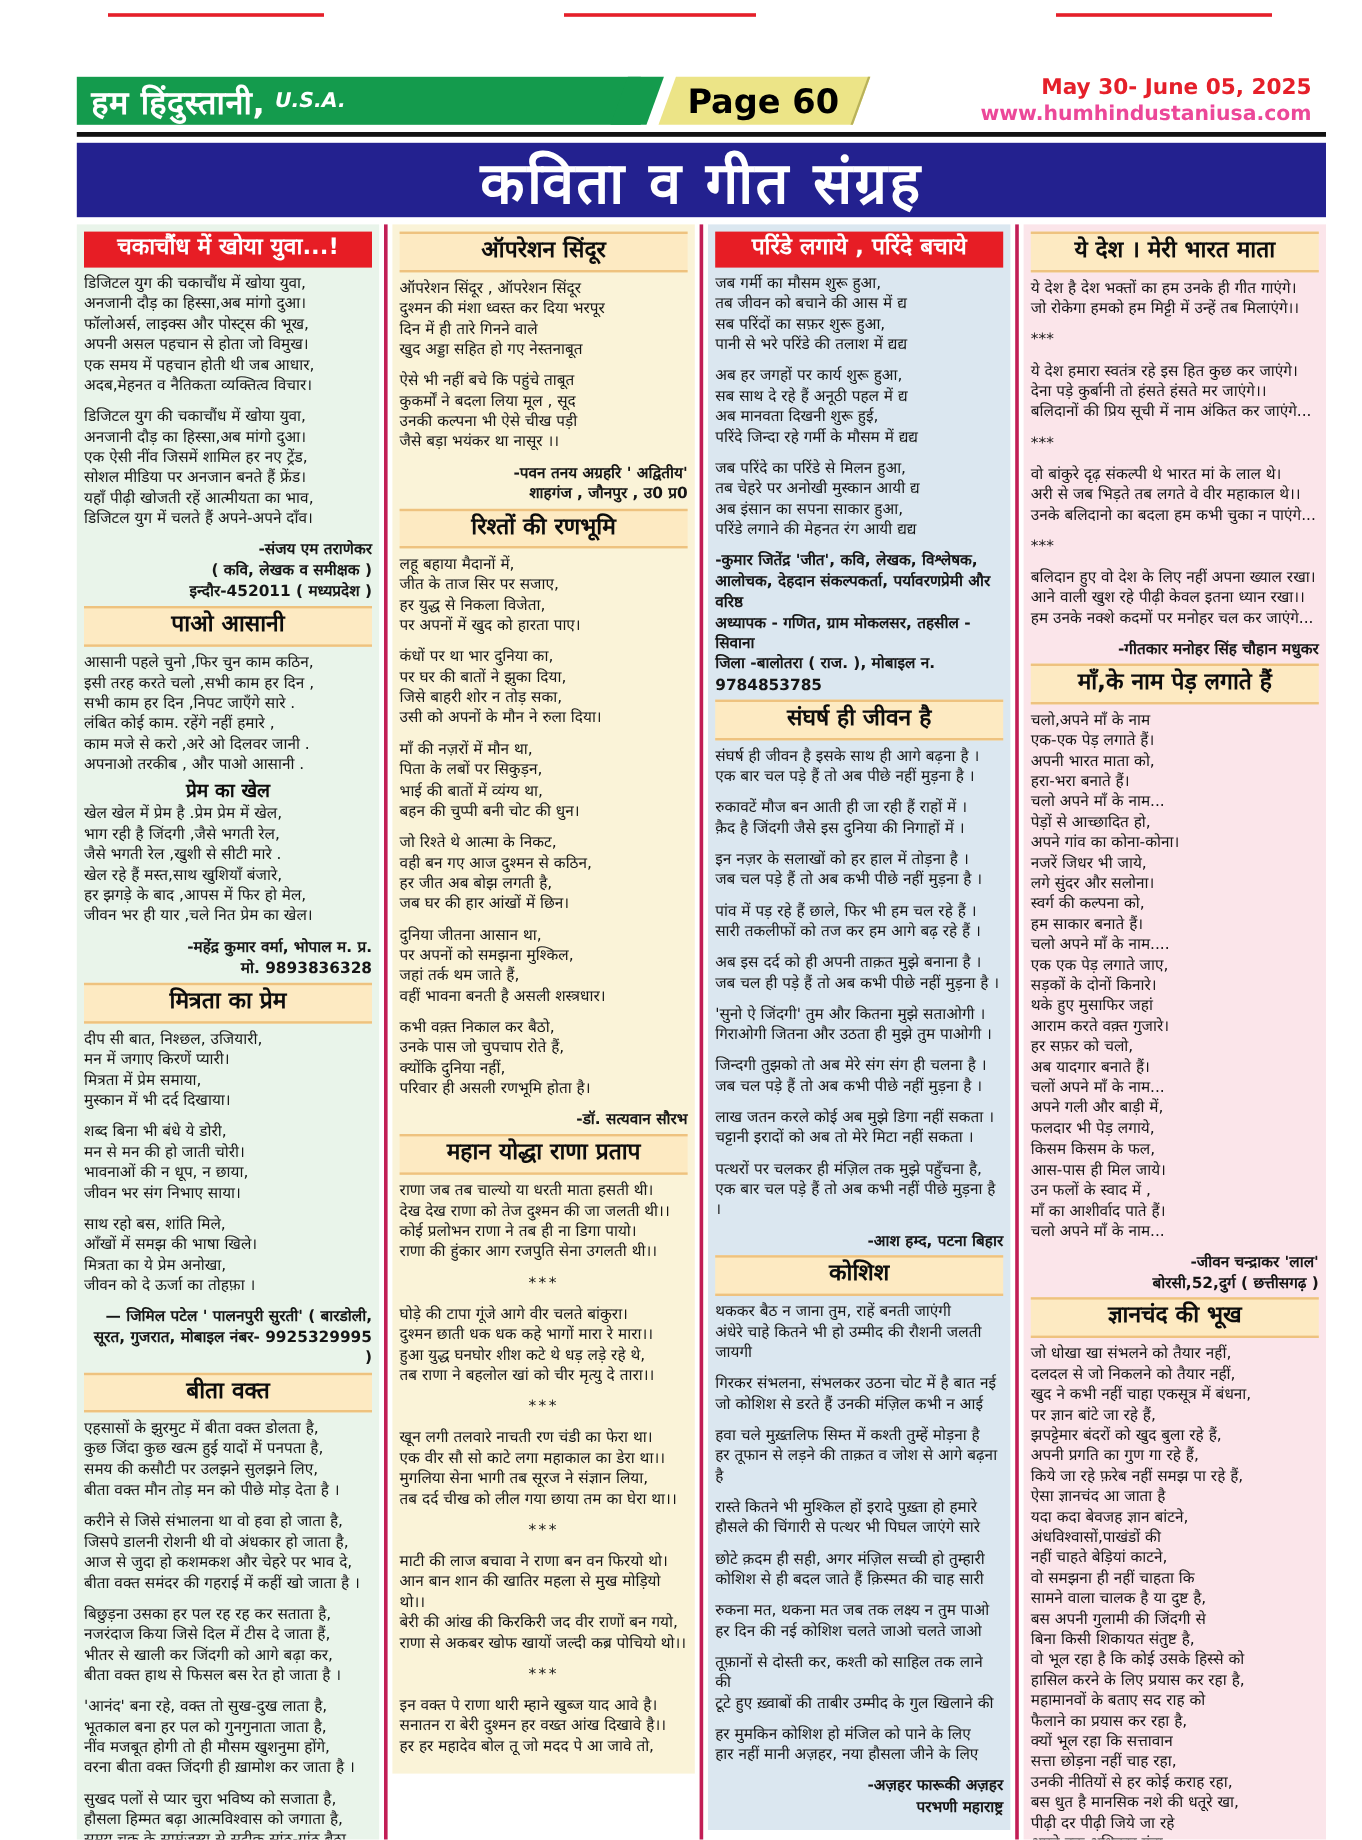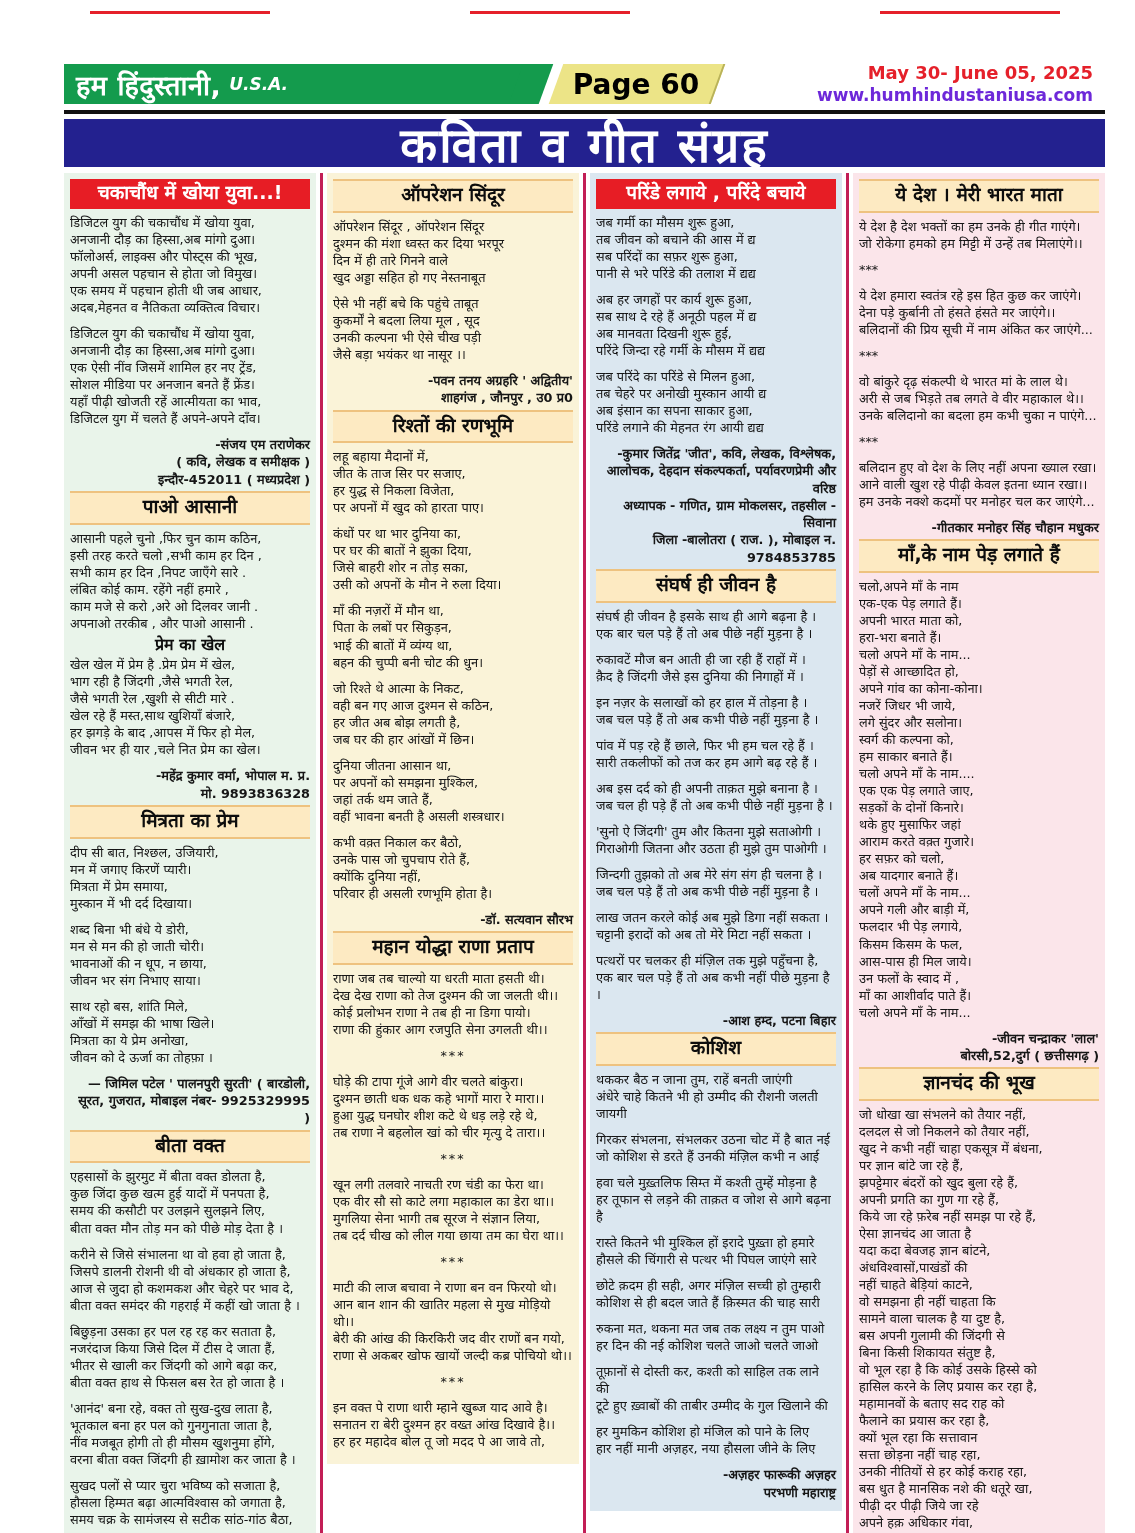--- a/index.html
+++ b/index.html
@@ -16,41 +16,41 @@
   .masthead::after{content:"";position:absolute;right:-12px;top:0;width:30px;height:100%;
     background:#149b4d;transform:skewX(-20deg);}
   .mast-main{color:#fff;font-weight:bold;font-size:27px;letter-spacing:.5px;}
   .mast-sub{color:#fff;font-weight:bold;font-style:italic;font-size:17px;margin-left:8px;}
   .pagebox{position:absolute;left:492px;top:4px;width:160px;height:40px;background:#ece487;
     transform:skewX(-20deg);display:flex;align-items:center;justify-content:center;
     border-right:2px solid #b9b25a;}
   .pagebox span{transform:skewX(20deg);font-weight:bold;font-size:28px;color:#000;}
   .dateblock{position:absolute;right:12px;top:2px;text-align:right;line-height:1.25;}
   .date{color:#e5202a;font-weight:bold;font-size:18px;}
-  .site{color:#6d28d9;font-weight:bold;font-size:17px;}
+  .site{color:#ec4899;font-weight:bold;font-size:17px;}
   .rule{height:4px;background:#111;margin-top:2px;}
   
-  .banner{margin-top:5px;height:48px;background:#23218f;display:flex;align-items:center;justify-content:center;}
+  .banner{margin-top:5px;height:62px;background:#23218f;display:flex;align-items:center;justify-content:center;}
   .banner span{color:#ffffff;font-weight:bold;font-size:48px;letter-spacing:2px;}
   
   .columns{display:flex;align-items:flex-start;margin-top:6px;}
   .column{flex:1 1 0;padding:3px 6px 10px;box-sizing:border-box;min-width:0;}
   .colsep{flex:0 0 3px;background:#c21e56;align-self:stretch;margin:0 4px;}
   .sec-title{text-align:center;font-weight:bold;font-size:19px;line-height:1.15;
     padding:3px 2px 5px;margin:3px 0 5px;background:#fdeac2;
     border-top:2px solid #eec27f;border-bottom:2px solid #eec27f;color:#0d0d0d;}
   .sec-title.red{background:#e71d25;color:#fff;border-top:none;border-bottom:none;}
   .sec-title.inline{background:transparent;border:none;font-size:16px;padding:0;margin:2px 0;}
   .poem-body{font-size:12.8px;line-height:1.33;}
   .stanza{margin-bottom:9px;}
   .stanza:last-child{margin-bottom:4px;}
   .poem-line{white-space:normal;}
   .col-1 .stars{text-align:center;letter-spacing:2px;}
   .credit{font-weight:bold;text-align:right;font-size:12.8px;line-height:1.35;}
-  .credit.left{text-align:right;}
+  .credit.left{text-align:left;}
 </style>
 </head>
 <body>
 
 <div class="cropmark" style="left:90px;width:180px;"></div>
 <div class="cropmark" style="left:470px;width:160px;"></div>
 <div class="cropmark" style="left:880px;width:180px;"></div>
 
 <div class="page-inner">
 

